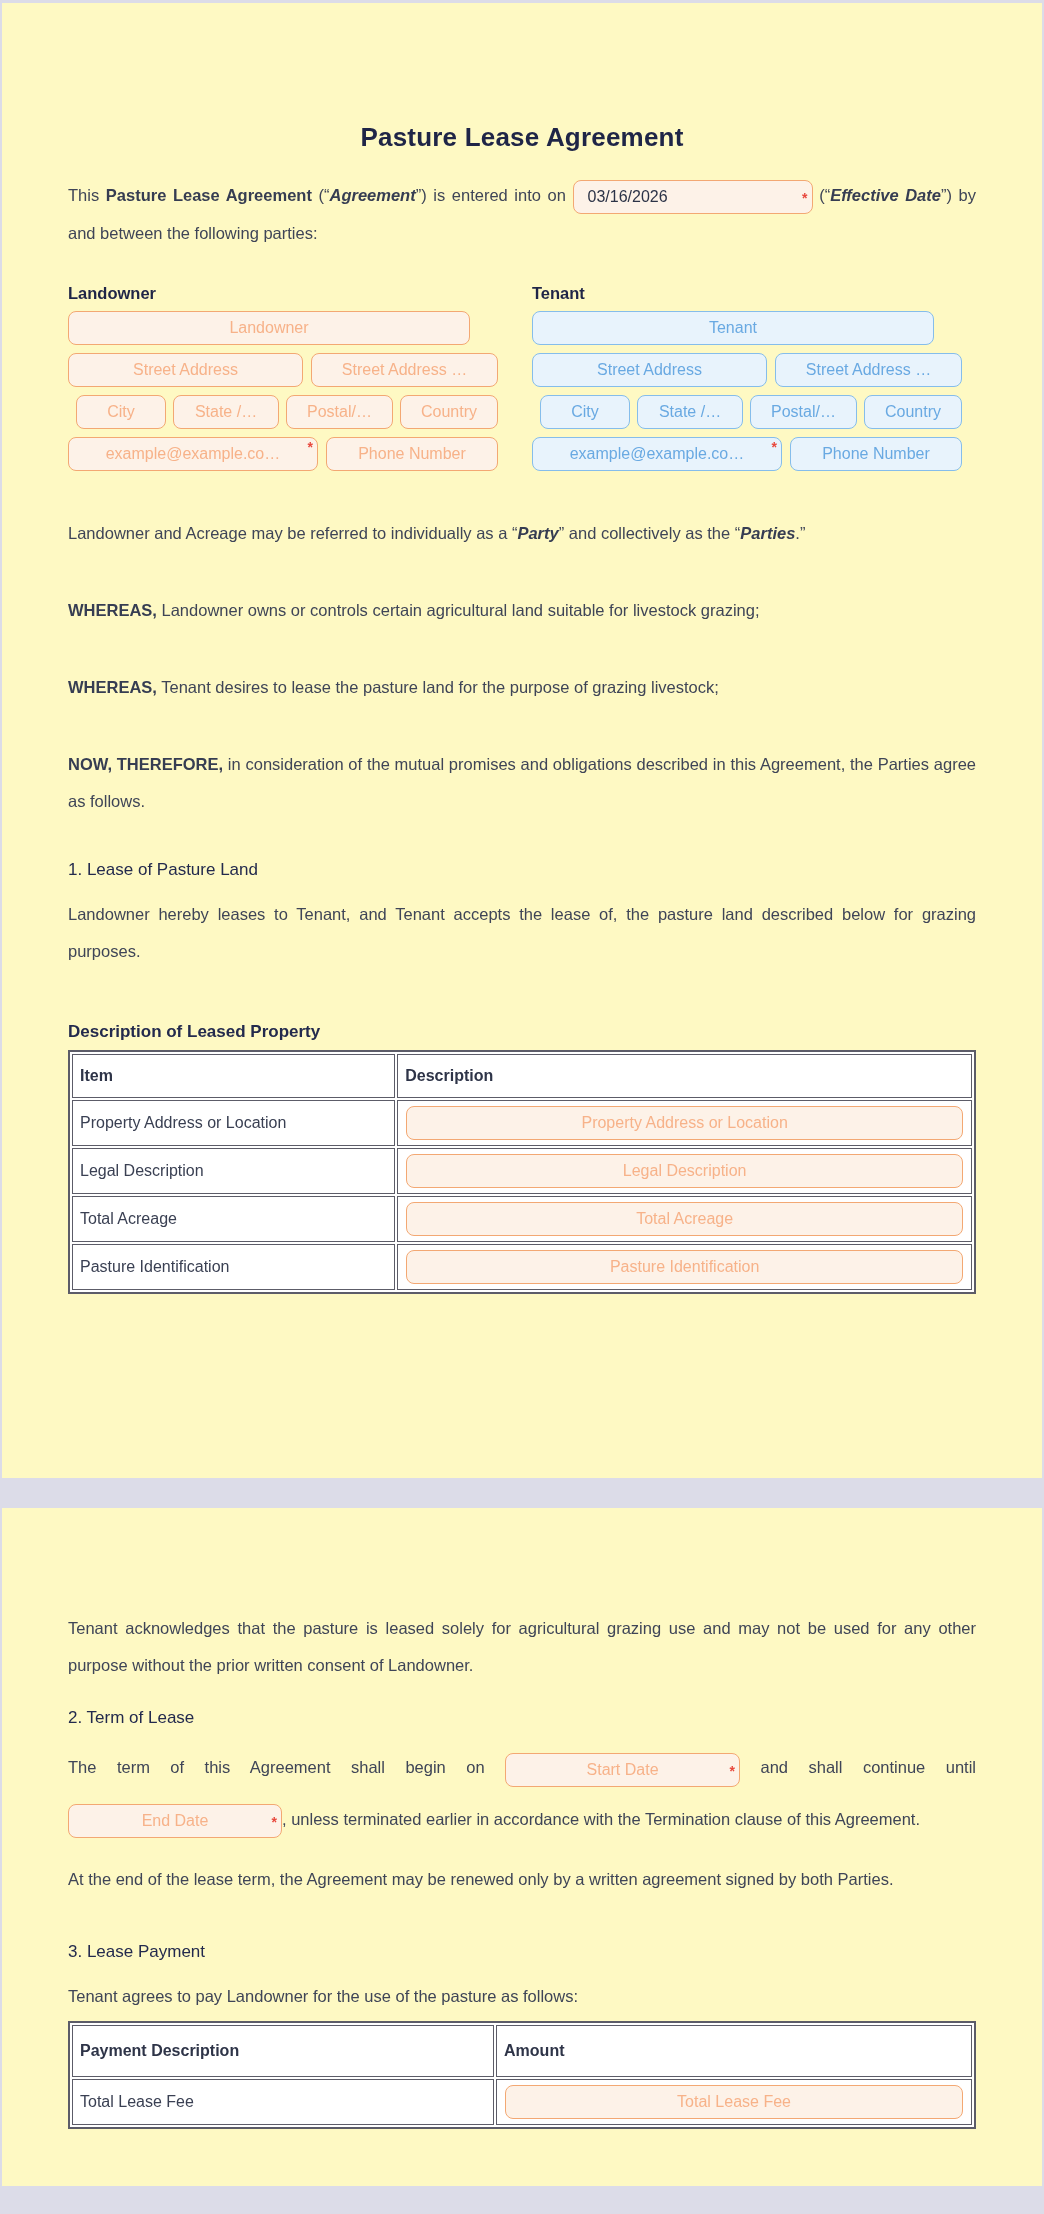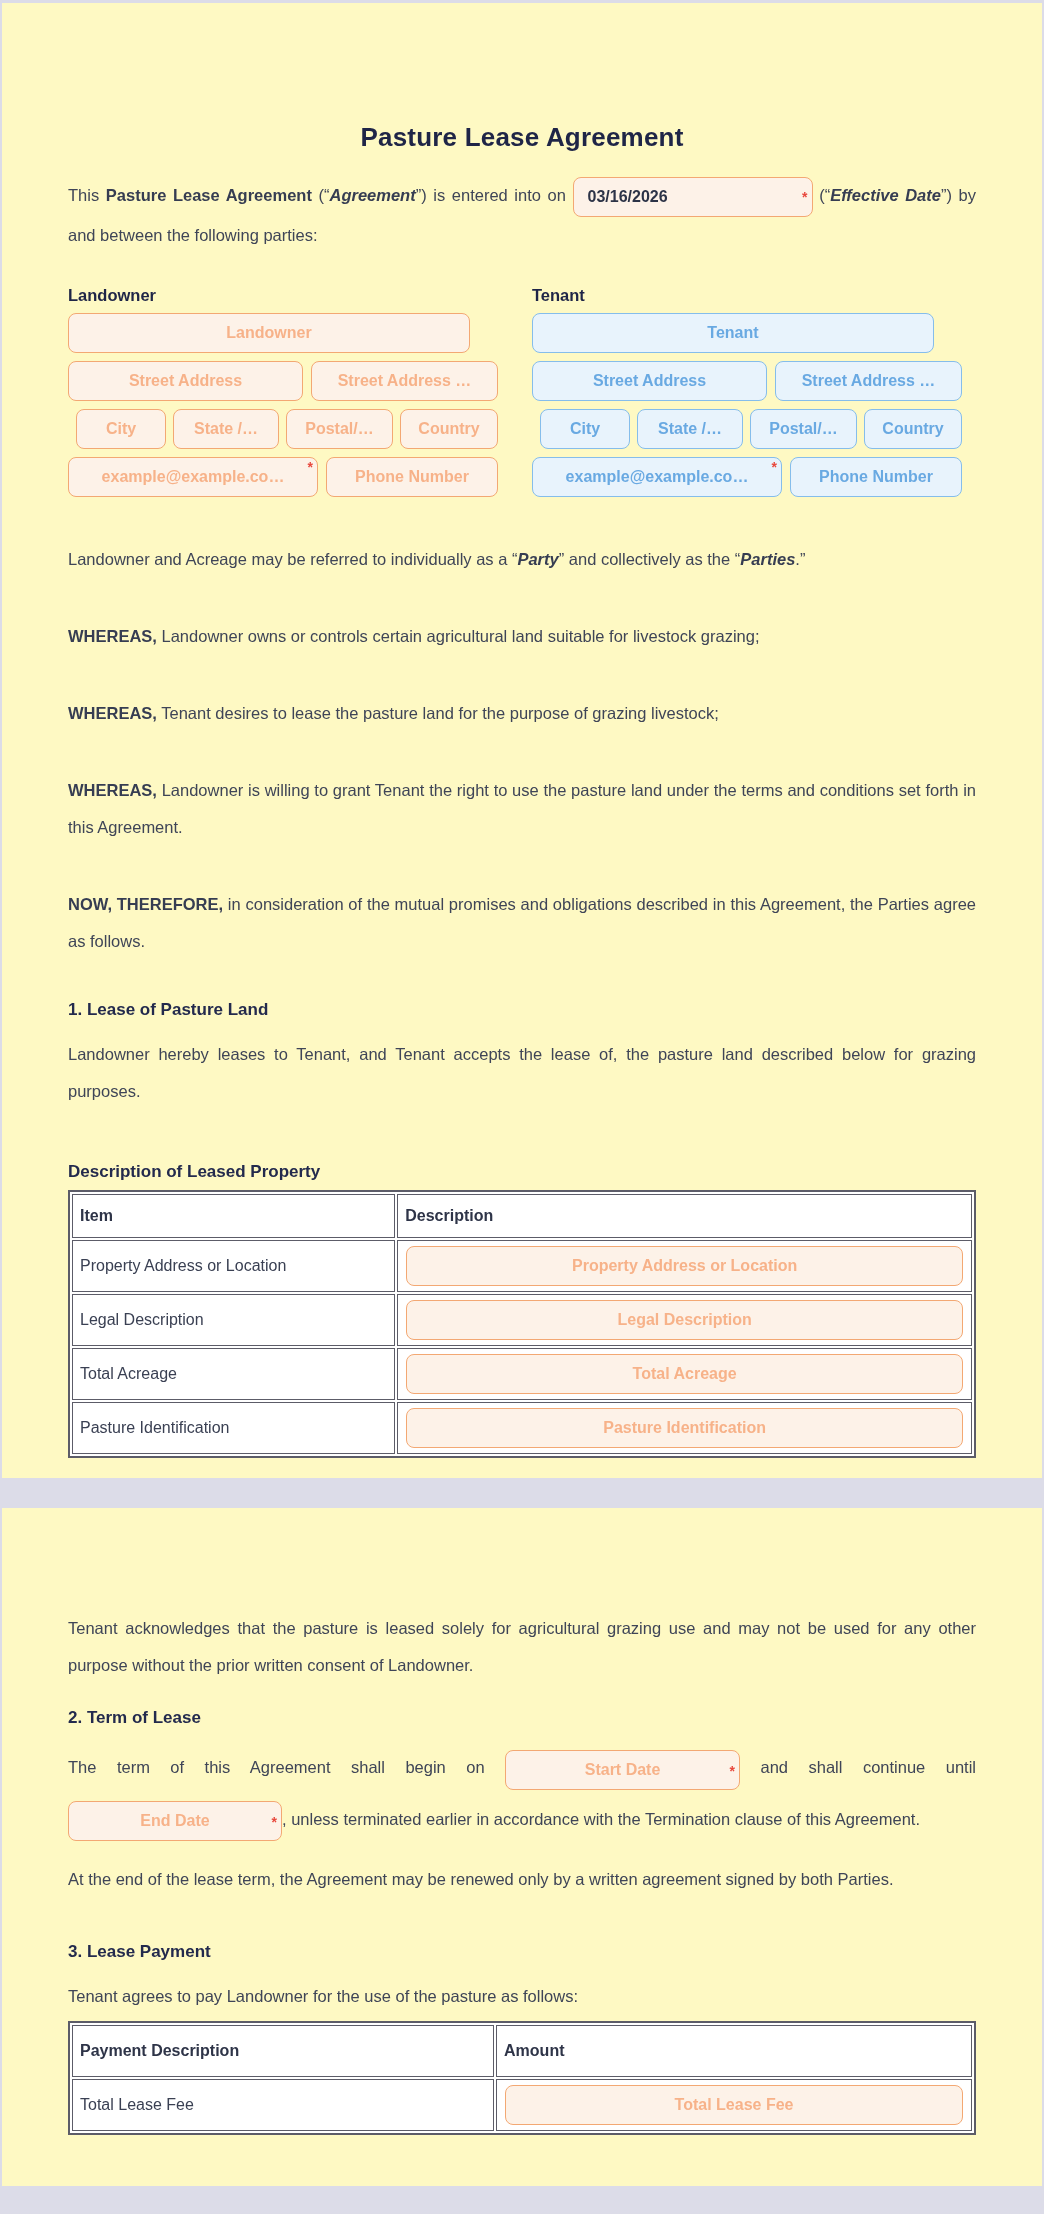--- a/index.html
+++ b/index.html
@@ -33,42 +33,41 @@
     line-height: 37px;
     text-align: justify;
     color: #3f4557;
     margin-bottom: 40px;
   }
   .para .b  { font-weight: bold; color: #363d52; }
   .para .bi { font-weight: bold; font-style: italic; color: #363d52; }
 
   .section-heading {
     font-size: 17px;
-    font-weight: bold;
+    font-weight: normal;
     color: #232a4d;
     margin-bottom: 16px;
   }
 
   
   .field-wrap { position: relative; display: inline-block; vertical-align: middle; }
   .req {
     position: absolute; top: 2px; right: 5px;
     color: #e8483d; font-size: 14px; font-weight: bold;
     pointer-events: none;
   }
   input.fld {
-    height: 40px; width: 100%;
+    height: 34px; width: 100%;
     border-radius: 8px;
     font-family: "Liberation Sans", "DejaVu Sans", sans-serif;
     font-size: 16px;
     text-align: center;
     outline: none;
     overflow: hidden;
     white-space: nowrap;
-    font-weight: bold;
   }
   input.orange {
     background: #fdf2e8;
     border: 1.6px solid #f3a873;
     color: #2c3347;
   }
   input.orange::placeholder { color: #f7b289; opacity: 1; }
   input.blue {
     background: #e8f3fc;
     border: 1.6px solid #85bdeb;
@@ -203,21 +202,20 @@
     </div>
 
   </div>
 
   <p class="para referral-para"><span>Landowner and Acreage may be referred to individually as a “</span><span class="bi">Party</span><span>” and collectively as the “</span><span class="bi">Parties</span><span>.”</span></p>
 
   <p class="para"><span class="b">WHEREAS,</span><span> Landowner owns or controls certain agricultural land suitable for livestock grazing;</span></p>
 
   <p class="para"><span class="b">WHEREAS,</span><span> Tenant desires to lease the pasture land for the purpose of grazing livestock;</span></p>
 
-  <p class="para"><span class="b">WHEREAS,</span><span> Landowner is willing to grant Tenant the right to use the pasture land under the terms and conditions set forth in this Agreement.</span></p>
 
   <p class="para"><span class="b">NOW, THEREFORE,</span><span> in consideration of the mutual promises and obligations described in this Agreement, the Parties agree as follows.</span></p>
 
   <div class="section-heading s1-heading">1. Lease of Pasture Land</div>
 
   <p class="para intro-para">Landowner hereby leases to Tenant, and Tenant accepts the lease of, the pasture land described below for grazing purposes.</p>
 
   <div class="table-title">Description of Leased Property</div>
 
   <table class="doc-table t1">

